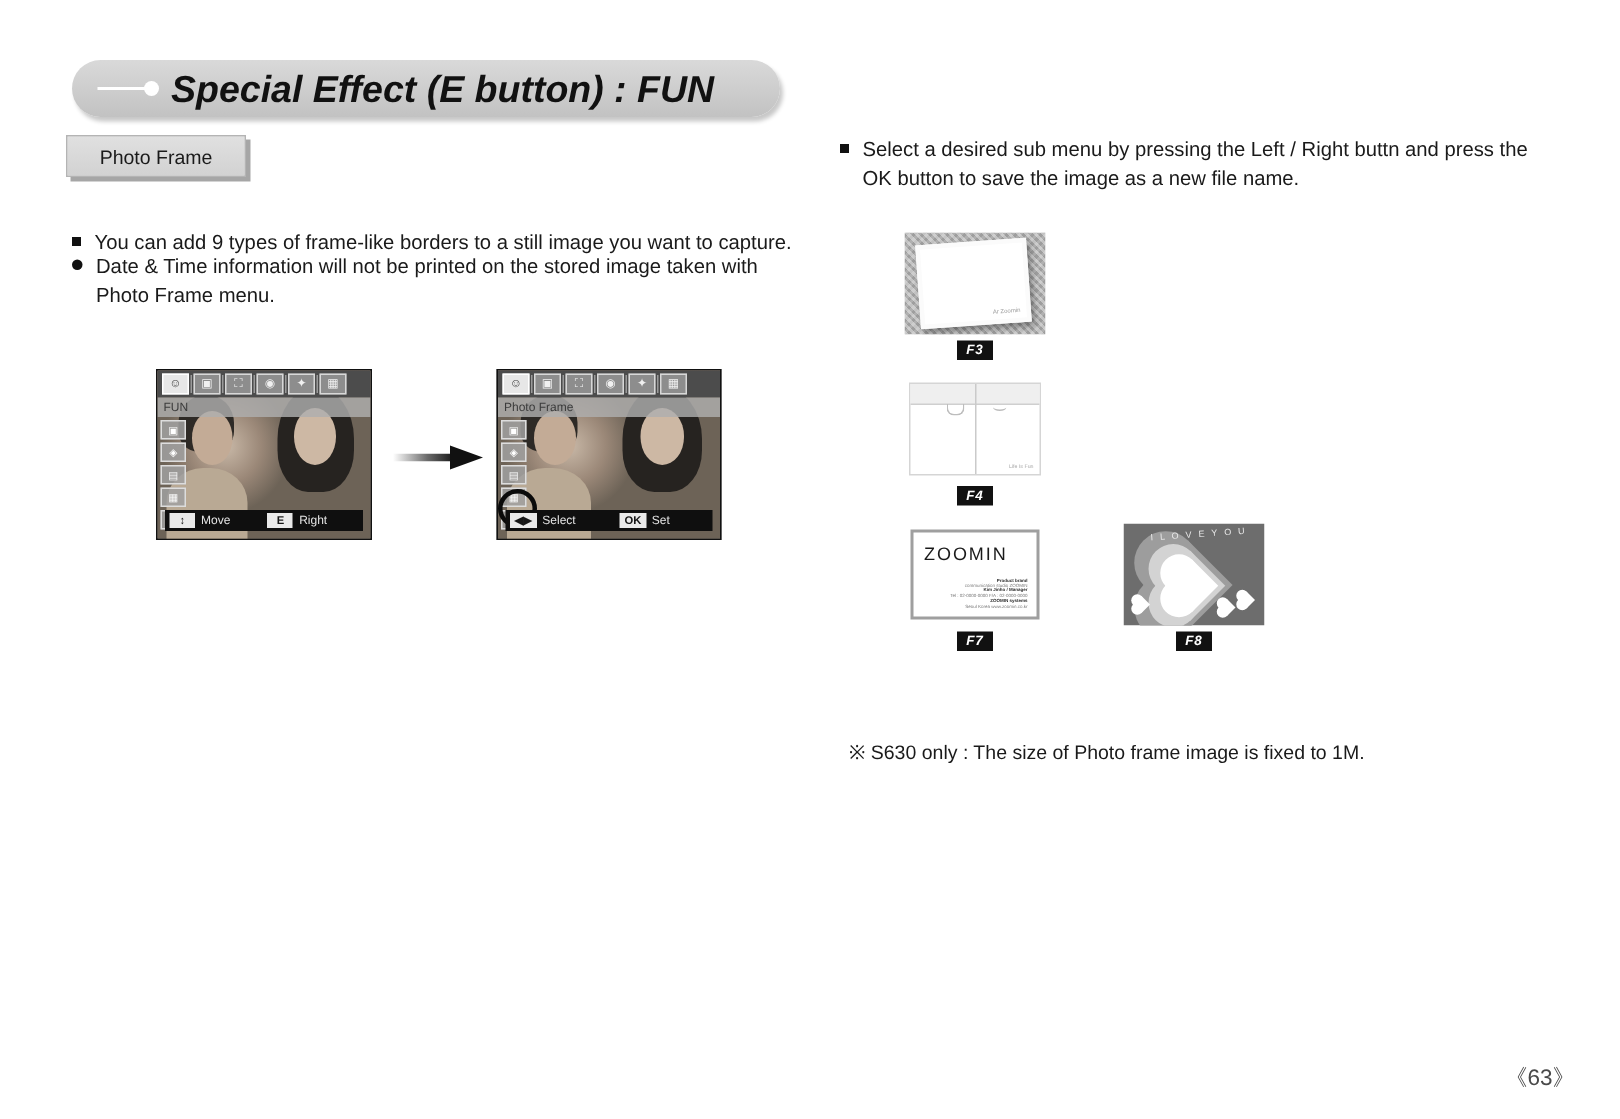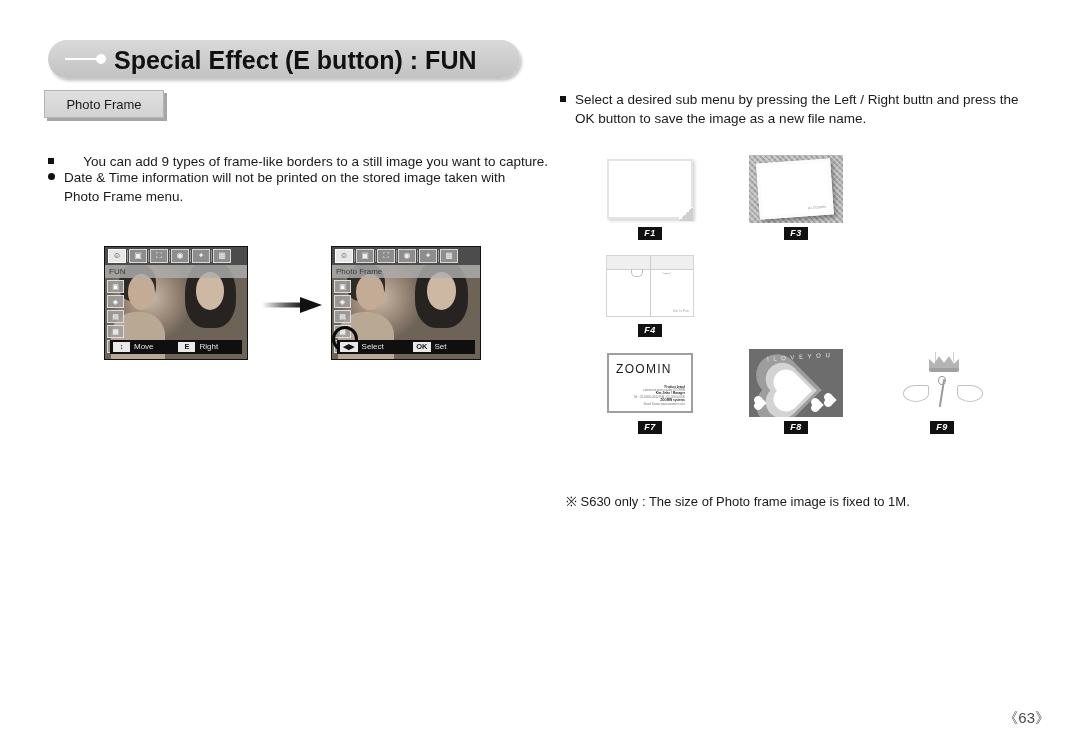--- a/index.html
+++ b/index.html
@@ -19,20 +19,21 @@
   
   #title-banner {
     position: absolute;
     left: 48px;
     top: 40px;
     width: 472px;
     height: 38px;
     background: linear-gradient(to bottom, #d9d9d9 0%, #cfcfcf 45%, #c2c2c2 100%);
     border-radius: 19px;
     box-shadow: 2px 3px 3px rgba(0,0,0,0.22);
+    font-style: italic;
   }
   #title-banner .lead-line {
     position: absolute;
     left: 17px;
     top: 18px;
     width: 34px;
     height: 2px;
     background: #ffffff;
   }
   #title-banner .lead-dot {
@@ -73,21 +74,20 @@
     font-size: 13px;
     color: #1a1a1a;
     white-space: nowrap;
   }
 
   
   .bullet-row {
     position: absolute;
     display: flex;
     align-items: flex-start;
-    justify-content: space-between;
   }
   .bullet-mark-sq {
     width: 6px;
     height: 6px;
     background: #111;
     margin-top: 6px;
     margin-right: 9px;
     flex: 0 0 auto;
   }
   .bullet-mark-dot {
@@ -848,27 +848,20 @@
     <span class="cam-key">OK</span>
     <span class="cam-keylabel">Set</span>
     <span class="cam-bottom-spacer"></span>
   </div>
 </div>
 
 <div id="frame-grid">
 
   <div class="frame-row">
 
-    <div class="frame-cell">
-      <div class="frame-thumb">
-        <div class="f1-page"></div>
-        <div class="f1-fold"></div>
-      </div>
-      <div class="frame-tag">F1</div>
-    </div>
 
 
     <div class="frame-cell">
       <div class="frame-thumb">
         <div class="f3-bg"></div>
         <div class="f3-card">
           <div class="f3-sig">Ar Zoomin</div>
         </div>
       </div>
       <div class="frame-tag">F3</div>
@@ -927,33 +920,19 @@
         <div class="f8-mini b">
             <i></i>
           </div>
         <div class="f8-mini c">
             <i></i>
           </div>
       </div>
       <div class="frame-tag">F8</div>
     </div>
 
-    <div class="frame-cell">
-      <div class="frame-thumb">
-        <div class="f9-bg"></div>
-        <div class="f9-feather" style="left:40px"></div>
-        <div class="f9-feather" style="left:58px"></div>
-        <div class="f9-crown"></div>
-        <div class="f9-crown-band"></div>
-        <div class="f9-wand-head"></div>
-        <div class="f9-wand"></div>
-        <div class="f9-wing-l"></div>
-        <div class="f9-wing-r"></div>
-      </div>
-      <div class="frame-tag">F9</div>
-    </div>
 
   </div>
 </div>
 
 <div id="footnote">※ S630 only : The size of Photo frame image is fixed to 1M.</div>
 
 <div id="page-number">《63》</div>
 
 </body></html>

